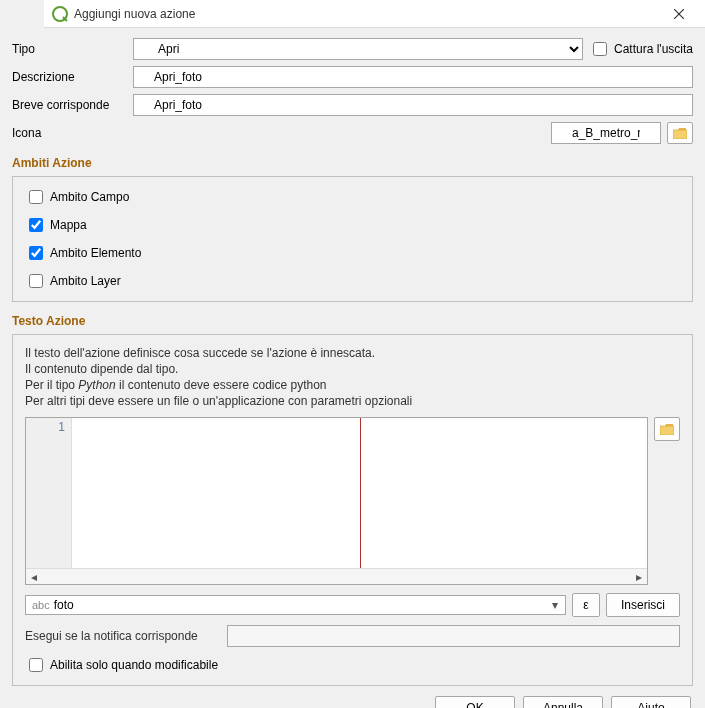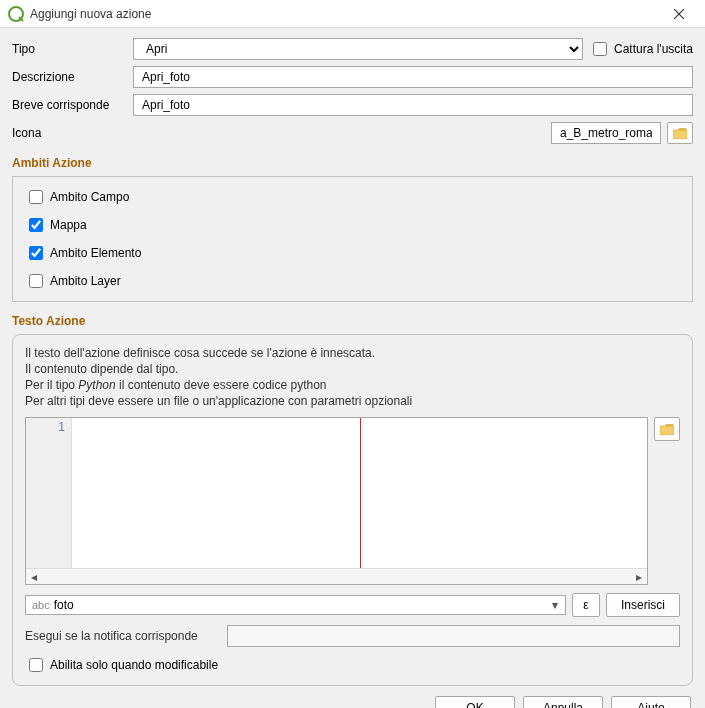--- a/index.html
+++ b/index.html
@@ -1,24 +1,24 @@
 <!DOCTYPE html>
 <html><head>
 <meta charset="utf-8">
 <style>
   * { box-sizing: border-box; font-family: "Segoe UI", Tahoma, sans-serif; font-size: 12px; }
   body { margin: 0; background: #f0f0f0; width: 705px; height: 708px; overflow: hidden; display: flex; flex-direction: column; }
-  .titlebar { display: flex; align-items: center; height: 28px; padding: 0 6px 0 8px; border-bottom: 1px solid #d9d9d9; background: #fff; }
+  .titlebar { display: flex; align-items: center; height: 28px; padding: 0 6px 0 8px; border-bottom: 1px solid #d9d9d9; background: #fff; margin-left: 44px; }
   .titlebar .logo { width: 16px; height: 16px; margin-right: 6px; }
   .titlebar .title { flex: 1; color: #333; }
   .titlebar .close { width: 40px; height: 28px; display:flex;align-items:center;justify-content:center; }
   .content { flex: 1; padding: 10px 12px 0 12px; display: flex; flex-direction: column; gap: 6px; }
   .row { display: flex; align-items: center; gap: 6px; }
   .label { width: 115px; color: #000000; }
-  select, input[type=text] { border: 1px solid #a7a7a7; background: #fff; padding: 2px 8px; height: 22px; }
+  select, input[type=text] { border: 1px solid #a7a7a7; background: #fff; padding: 2px 20px; height: 22px; }
   select { flex: 1; }
   input[type=text].field { flex: 1; }
   .cb { display: flex; align-items: center; gap: 4px; }
   .cb input { width: 14px; height: 14px; }
   .group-title { font-weight: bold; color: #a16207; margin-top: 6px; }
   .group-box { border: 1px solid #c0c0c0; background: #f0f0f0; padding: 10px 12px; display: flex; flex-direction: column; gap: 8px; }
   .icon-row input.icon-display { width: 110px; text-align: right; }
   .folder-btn { width: 26px; height: 22px; border: 1px solid #a7a7a7; background: #fdfdfd; display:flex;align-items:center;justify-content:center; border-radius:2px; cursor:pointer; }
   .folder-icon { width: 14px; height: 11px; }
   .desc-text { color: #333; line-height: 16px; }
@@ -109,21 +109,21 @@
       <input type="checkbox" checked="" style="">
       <span>Ambito Elemento</span>
     </label>
     <label class="cb">
       <input type="checkbox" style="">
       <span>Ambito Layer</span>
     </label>
   </div>
 
   <div class="group-title">Testo Azione</div>
-  <div class="group-box" style="flex:1; gap:8px;border-radius:8px;">
+  <div class="group-box" style="flex:1; gap:8px;">
     <div class="desc-text">
       <span>Il testo dell'azione definisce cosa succede se l'azione è innescata.</span><br>
       <span>Il contenuto dipende dal tipo.</span><br>
       <span>Per il tipo </span><i>Python</i><span> il contenuto deve essere codice python</span><br>
       <span>Per altri tipi deve essere un file o un'applicazione con parametri opzionali</span>
     </div>
 
     <div class="editor-row">
       <div class="editor-wrap">
         <div class="editor-body">

